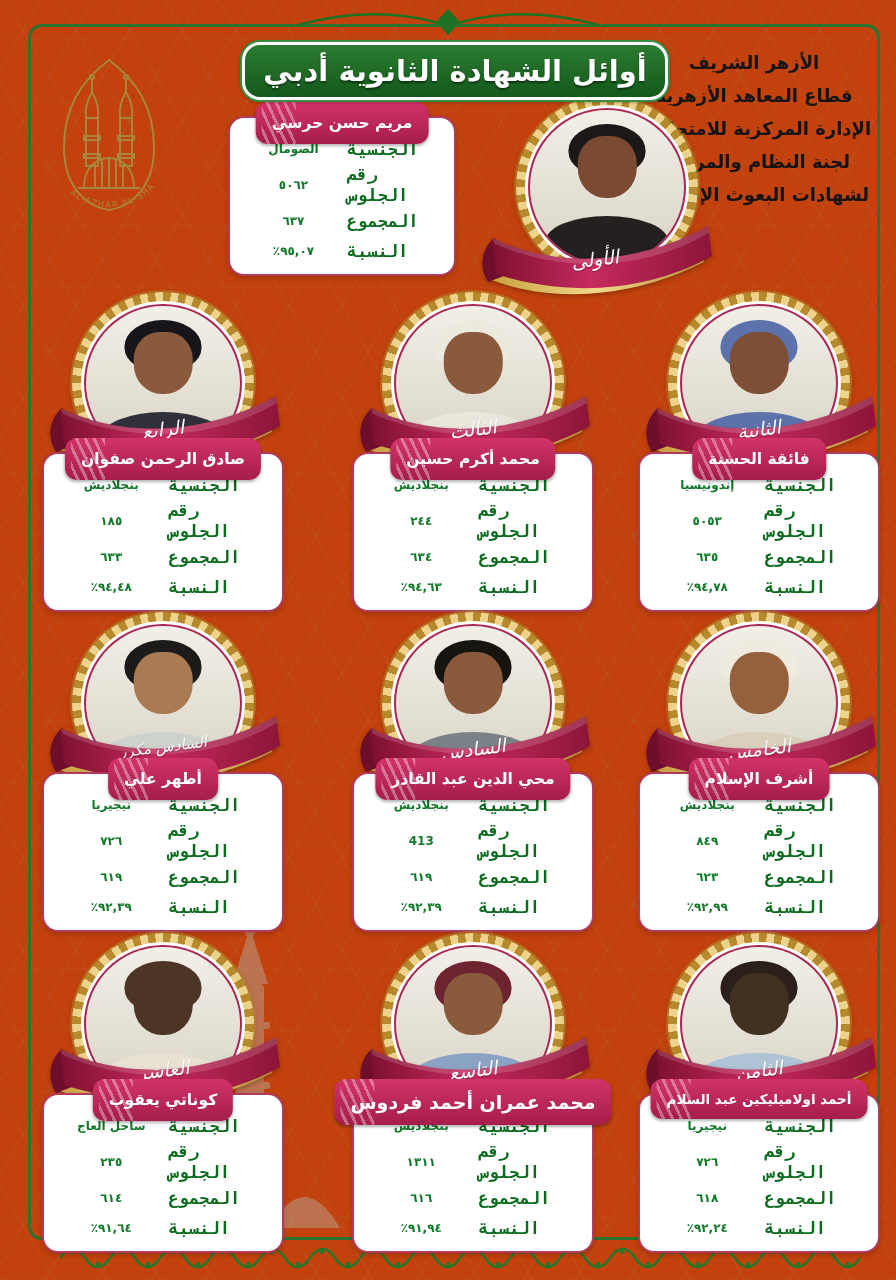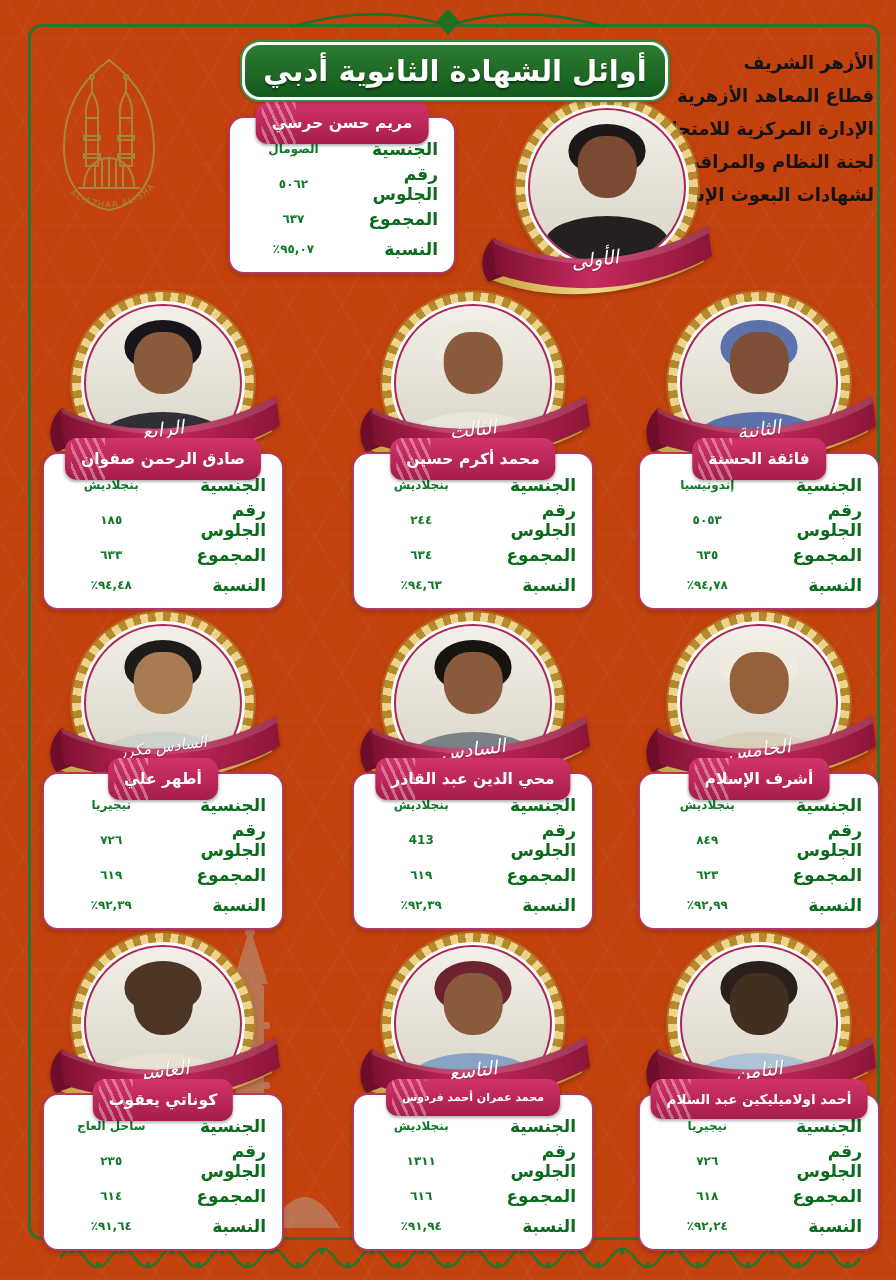--- a/index.html
+++ b/index.html
@@ -14,21 +14,21 @@
   .bottom-band{position:absolute;left:60px;right:60px;bottom:8px;height:28px;z-index:1;}
   .watermark{position:absolute;left:170px;top:922px;width:172px;height:316px;opacity:.45;z-index:0;}
 
   
   .banner{position:absolute;left:240px;top:40px;width:420px;background:#fff;border:2px solid #3c8b44;
           border-radius:20px;padding:3px;box-shadow:0 1px 3px rgba(0,0,0,.25);z-index:5;}
   .banner-inner{background:linear-gradient(180deg,#2c7c31,#14591b);border-radius:15px;text-align:center;padding:9px 6px;direction:rtl;}
   .banner-inner span{color:#fff;font-size:29px;font-weight:bold;text-shadow:0 2px 2px rgba(0,0,0,.45);}
 
   
-  .org-text{position:absolute;top:46px;right:22px;width:240px;direction:rtl;color:#141414;z-index:2;}
+  .org-text{position:absolute;top:46px;right:22px;width:240px;text-align:center;direction:rtl;color:#141414;z-index:2;}
   .org-line{font-size:18px;font-weight:bold;line-height:33px;}
 
   .logo{position:absolute;left:44px;top:52px;z-index:2;}
 
   
   .student{position:absolute;width:242px;height:320px;z-index:2;}
   .photo-frame{position:relative;width:182px;height:182px;margin:0 auto;border-radius:50%;box-sizing:border-box;padding:9px;
     background:repeating-conic-gradient(from 0deg,#b68a2c 0deg 5deg,#ecd28a 5deg 10deg);
     box-shadow:0 0 0 2px rgba(182,138,44,.55),0 2px 6px rgba(0,0,0,.22);}
   .ring-w{width:100%;height:100%;border-radius:50%;background:#fff;padding:3px;box-sizing:border-box;}
@@ -48,25 +48,25 @@
         color:#fff;font-size:19px;font-style:italic;letter-spacing:1px;direction:rtl;text-shadow:0 1px 1px rgba(0,0,0,.3);}
   .s4 .rank{font-size:15px;}
 
   .card{position:absolute;left:0;right:0;top:160px;z-index:4;background:#fff;border:2px solid #b23a5e;
         border-radius:16px;box-shadow:0 2px 5px rgba(0,0,0,.18);padding:16px 10px 8px;box-sizing:border-box;}
   .name-pill{position:absolute;top:-16px;left:50%;transform:translateX(-50%);white-space:nowrap;direction:rtl;
              background:linear-gradient(180deg,#d23368,#a51d4c);color:#fff;font-weight:bold;font-size:15.5px;
              padding:12px 16px;border-radius:12px;box-shadow:0 2px 3px rgba(0,0,0,.3);overflow:hidden;}
   .name-pill::before{content:"";position:absolute;left:6px;top:0;bottom:0;width:34px;
              background:repeating-linear-gradient(65deg,transparent 0 5px,rgba(255,255,255,.35) 5px 8px);}
-  .s8 .name-pill{font-size:11px;}
+  .s8 .name-pill{font-size:19px;}
   .s9 .name-pill{font-size:13.5px;}
   .rows{direction:rtl;}
   .row{display:flex;align-items:center;min-height:30px;}
-  .lbl{width:46%;text-align:right;color:#0a6b1d;font-weight:bold;font-size:17px;padding-right:6px;}
+  .lbl{width:46%;text-align:left;color:#0a6b1d;font-weight:bold;font-size:17px;padding-right:6px;font-family:Liberation Mono, monospace;}
   .val{width:54%;text-align:center;color:#12792a;font-weight:bold;font-size:12px;direction:ltr;unicode-bidi:isolate;}
 
   
   .s0{left:228px;top:96px;width:470px;height:212px;}
   .s0 .photo-frame{position:absolute;left:288px;top:0;margin:0;}
   .s0 .ribbon{left:auto;right:-14px;transform:none;top:126px;}
   .s0 .card{top:20px;left:0;right:auto;width:228px;}
   .s1{left:42px;top:292px;}  .s2{left:352px;top:292px;}  .s3{left:638px;top:292px;}
   .s4{left:42px;top:612px;}  .s5{left:352px;top:612px;}  .s6{left:638px;top:612px;}
   .s7{left:42px;top:933px;}  .s8{left:352px;top:933px;}  .s9{left:638px;top:933px;}

